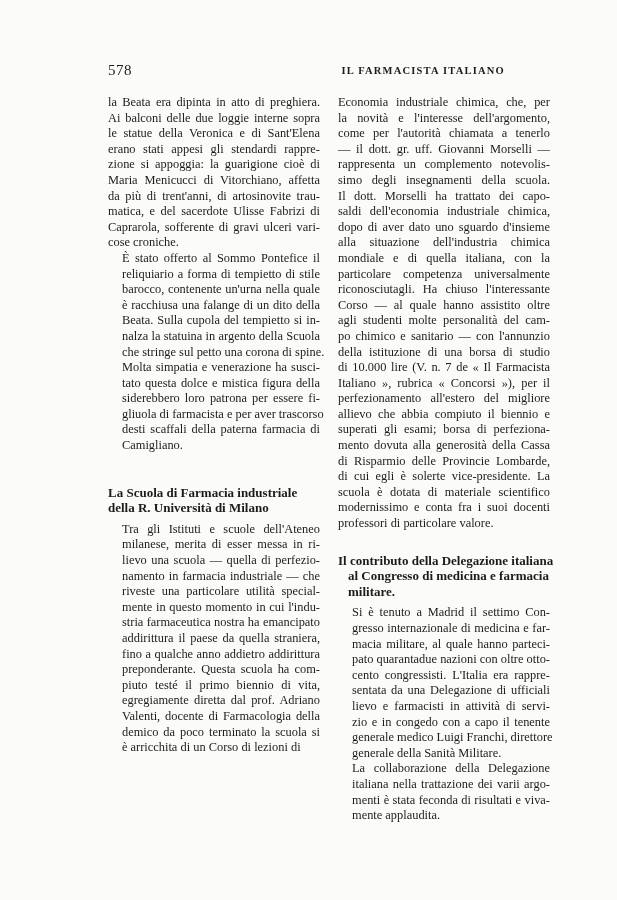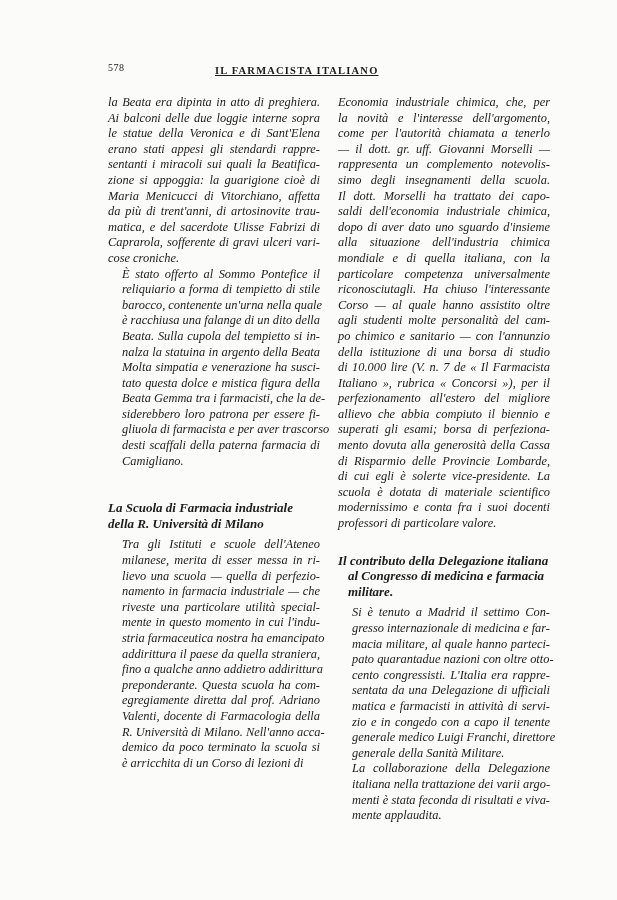--- a/index.html
+++ b/index.html
@@ -6,34 +6,33 @@
     body {
       width: 617px; height: 900px;
       background: #fbfbf9;
       position: relative; overflow: hidden;
       font-family: "DejaVu Serif", "Liberation Serif", serif;
       color: #1c1c1c;
     }
     .page-number {
       position: absolute; left: 108px; top: 62px;
       font-family: "Liberation Serif", serif;
-      font-size: 10px; letter-spacing: 0.5px;
+      font-size: 15px; letter-spacing: 0.5px;
     }
     .running-head {
       position: absolute; left: 215px; top: 65px; width: 290px;
       font-family: "Liberation Serif", serif;
       font-size: 10.5px; font-weight: bold; letter-spacing: 1.2px;
-      text-align: left;
-      text-decoration: underline;
+      text-align: right;
     }
     .col {
       position: absolute; top: 95px; width: 212px;
       font-family: "Liberation Serif", serif;
       font-size: 12.4px; line-height: 15.6px;
-      text-align: justify; hyphens: manual; font-style: italic;
+      text-align: justify; hyphens: manual;
     }
     .col-left { left: 108px; }
     .col-right { left: 338px; }
     .col p { margin: 0; text-indent: 0; }
     .col p.indent { text-indent: 14px; }
     .line { display: block; text-align: justify; text-align-last: justify; white-space: nowrap; }
     .line.last { text-align-last: left; }
     .heading {
       font-family: "Liberation Serif", serif;
       font-weight: bold; font-size: 13px; line-height: 15.6px;
@@ -51,40 +50,39 @@
 <div>
   <div class="page-number">578</div>
   <div class="running-head">IL FARMACISTA ITALIANO</div>
 
   <div class="col col-left">
     <p>
         <span class="line">la Beata era dipinta in atto di preghiera.</span>
         <span class="line cont">Ai balconi delle due loggie interne sopra</span>
         <span class="line cont">le statue della Veronica e di Sant'Elena</span>
         <span class="line cont">erano stati appesi gli stendardi rappre-</span>
-        <span class="line cont">sentanti i miracoli sui quali la Beatifica-</span>
         <span class="line cont">zione si appoggia: la guarigione cioè di</span>
         <span class="line cont">Maria Menicucci di Vitorchiano, affetta</span>
         <span class="line cont">da più di trent'anni, di artosinovite trau-</span>
         <span class="line cont">matica, e del sacerdote Ulisse Fabrizi di</span>
         <span class="line cont">Caprarola, sofferente di gravi ulceri vari-</span>
         <span class="line last cont">cose croniche.</span>
       </p>
     <p class="indent">
         <span class="line" style="text-indent: 14px;">È stato offerto al Sommo Pontefice il</span>
         <span class="line cont">reliquiario a forma di tempietto di stile</span>
         <span class="line cont">barocco, contenente un'urna nella quale</span>
         <span class="line cont">è racchiusa una falange di un dito della</span>
         <span class="line cont">Beata. Sulla cupola del tempietto si in-</span>
-        <span class="line cont">nalza la statuina in argento della Beata</span>
+        <span class="line cont">nalza la statuina in argento della Scuola</span>
+        <span class="line last cont">che stringe sul petto una corona di spine.</span>
       </p>
     <p class="indent">
         <span class="line" style="text-indent: 14px;">Molta simpatia e venerazione ha susci-</span>
         <span class="line cont">tato questa dolce e mistica figura della</span>
-        <span class="line cont">Beata Gemma tra i farmacisti, che la de-</span>
         <span class="line cont">siderebbero loro patrona per essere fi-</span>
         <span class="line cont">gliuola di farmacista e per aver trascorso</span>
         <span class="line cont">desti scaffali della paterna farmacia di</span>
         <span class="line last cont">Camigliano.</span>
       </p>
     <div class="gap-big"></div>
     <div class="heading">
         <span class="line">La Scuola di Farmacia industriale</span>
         <span class="line last cont">della R. Università di Milano</span>
       </div>
@@ -93,23 +91,23 @@
         <span class="line" style="text-indent: 14px;">Tra gli Istituti e scuole dell'Ateneo</span>
         <span class="line cont">milanese, merita di esser messa in ri-</span>
         <span class="line cont">lievo una scuola — quella di perfezio-</span>
         <span class="line cont">namento in farmacia industriale — che</span>
         <span class="line cont">riveste una particolare utilità special-</span>
         <span class="line cont">mente in questo momento in cui l'indu-</span>
         <span class="line cont">stria farmaceutica nostra ha emancipato</span>
         <span class="line cont">addirittura il paese da quella straniera,</span>
         <span class="line cont">fino a qualche anno addietro addirittura</span>
         <span class="line cont">preponderante. Questa scuola ha com-</span>
+        <span class="line cont">piuto testé il primo biennio di vita,</span>
         <span class="line cont">egregiamente diretta dal prof. Adriano</span>
         <span class="line cont">Valenti, docente di Farmacologia della</span>
-        <span class="line cont">R. Università di Milano. Nell'anno acca-</span>
         <span class="line cont">demico da poco terminato la scuola si</span>
         <span class="line last cont">è arricchita di un Corso di lezioni di</span>
       </p>
   </div>
 
   <div class="col col-right">
     <p>
         <span class="line">Economia industriale chimica, che, per</span>
         <span class="line cont">la novità e l'interesse dell'argomento,</span>
         <span class="line cont">come per l'autorità chiamata a tenerlo</span>
@@ -146,21 +144,21 @@
         <span class="line last cont">militare.</span>
       </div>
     <div class="gap-sm"></div>
     <p class="indent">
         <span class="line" style="text-indent: 14px;">Si è tenuto a Madrid il settimo Con-</span>
         <span class="line cont">gresso internazionale di medicina e far-</span>
         <span class="line cont">macia militare, al quale hanno parteci-</span>
         <span class="line cont">pato quarantadue nazioni con oltre otto-</span>
         <span class="line cont">cento congressisti. L'Italia era rappre-</span>
         <span class="line cont">sentata da una Delegazione di ufficiali</span>
-        <span class="line cont">matica e farmacisti in attività di servi-</span>
+        <span class="line cont">lievo e farmacisti in attività di servi-</span>
         <span class="line cont">zio e in congedo con a capo il tenente</span>
         <span class="line cont">generale medico Luigi Franchi, direttore</span>
         <span class="line last cont">generale della Sanità Militare.</span>
       </p>
     <p class="indent">
         <span class="line" style="text-indent: 14px;">La collaborazione della Delegazione</span>
         <span class="line cont">italiana nella trattazione dei varii argo-</span>
         <span class="line cont">menti è stata feconda di risultati e viva-</span>
         <span class="line last cont">mente applaudita.</span>
       </p>

